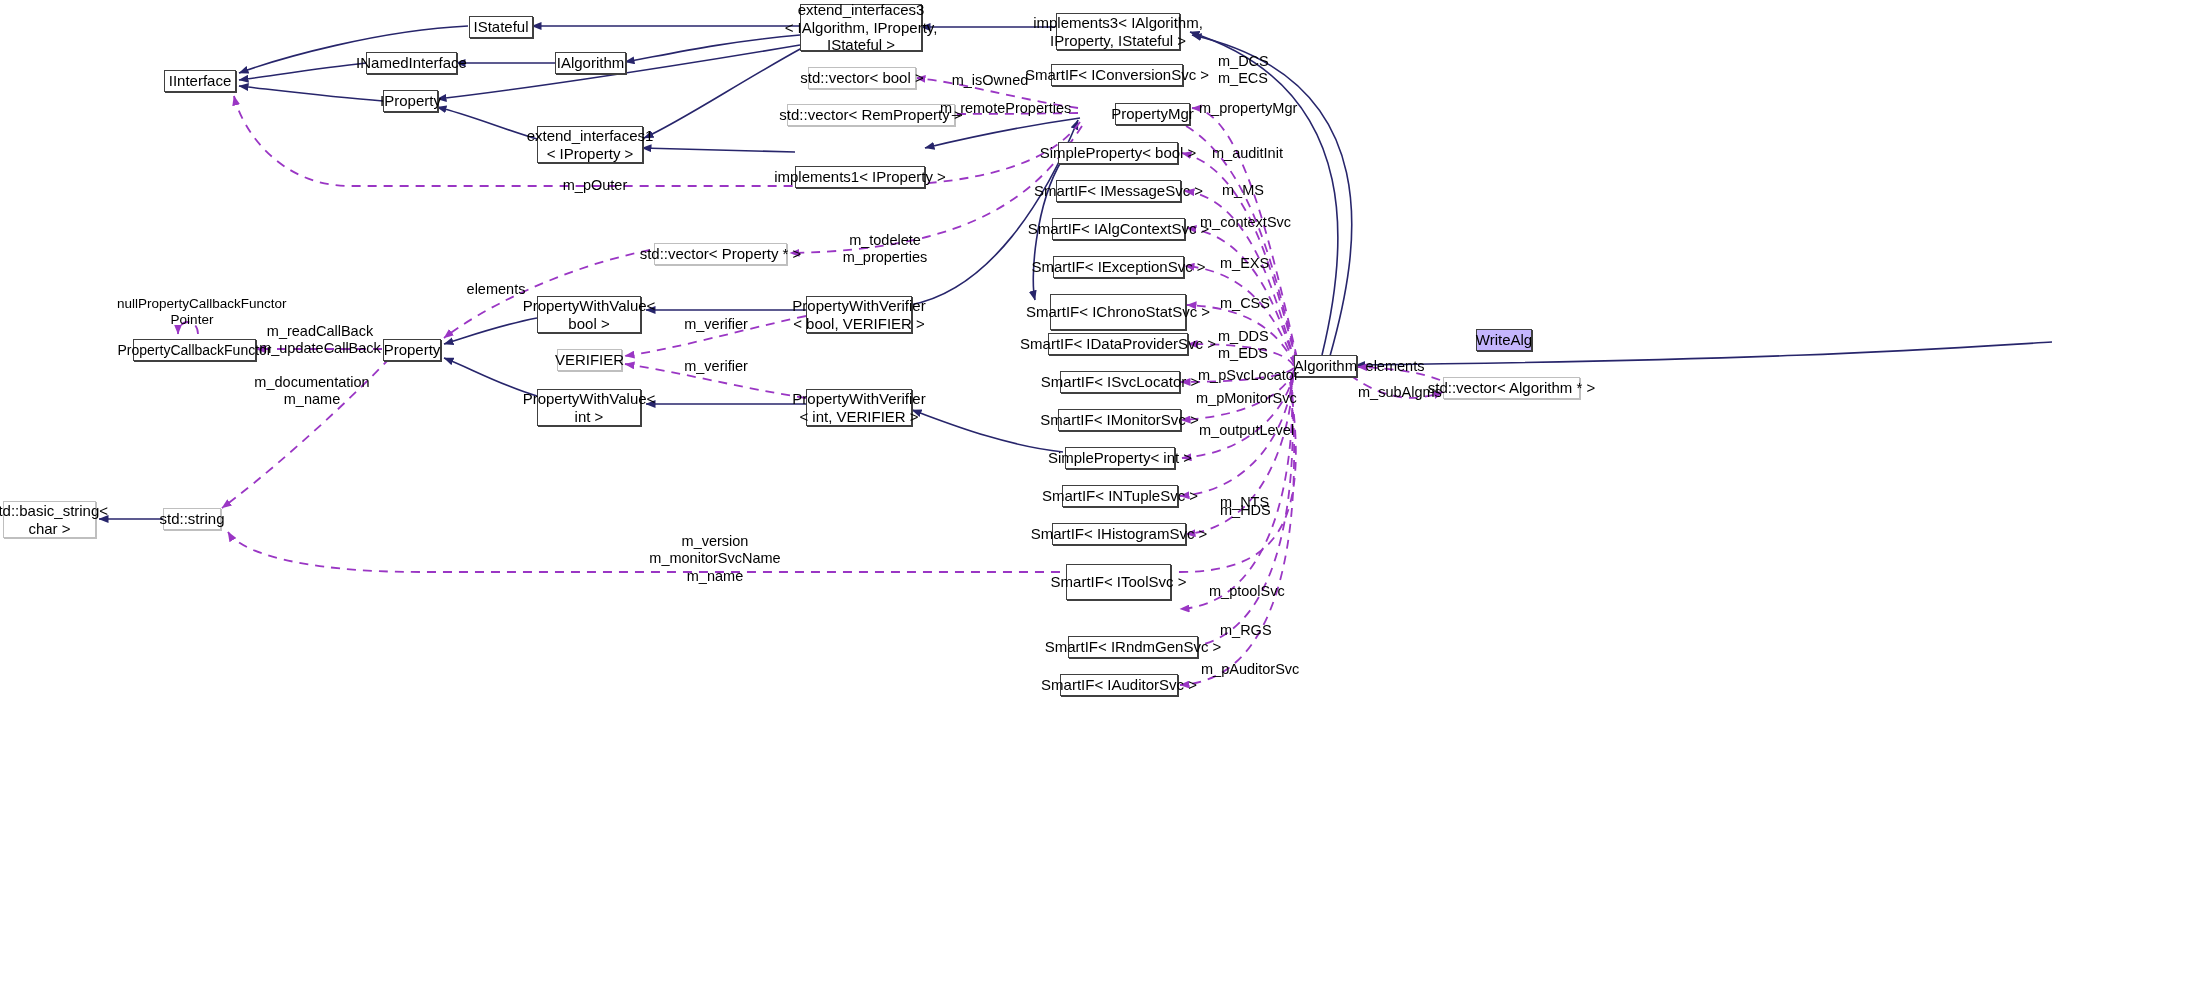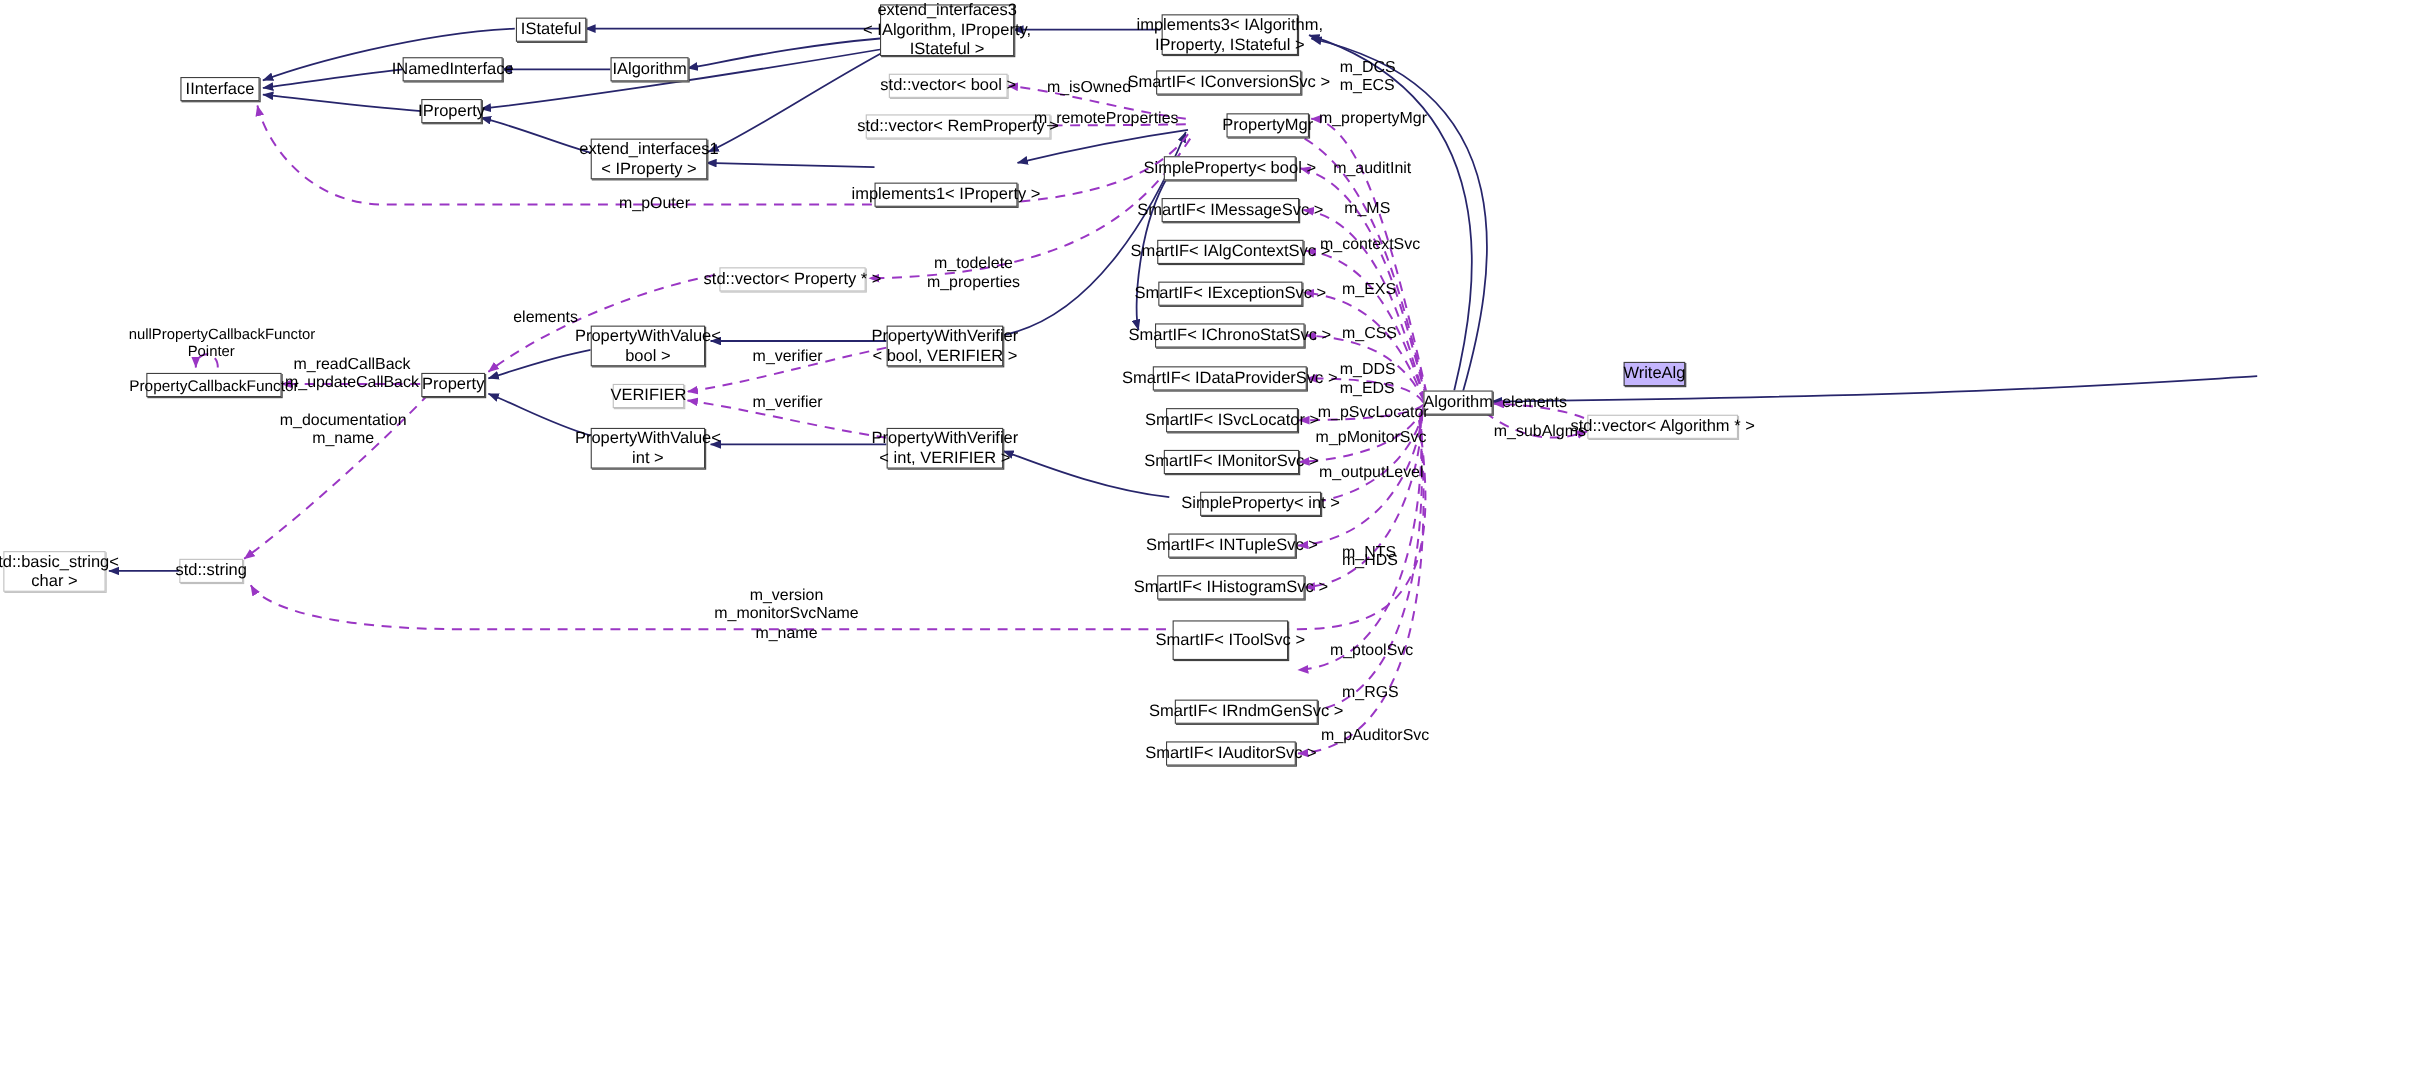--- a/index.html
+++ b/index.html
@@ -215,29 +215,29 @@
   <div class="node cls" style="left:1051px;top:64px;width:132px;height:22px;"><span>SmartIF&lt; IConversionSvc &gt;</span></div>
 
   <div class="node cls" style="left:1058px;top:142px;width:120px;height:22px;"><span>SimpleProperty&lt; bool &gt;</span></div>
 
   <div class="node cls" style="left:1056px;top:180px;width:125px;height:22px;"><span>SmartIF&lt; IMessageSvc &gt;</span></div>
 
   <div class="node cls" style="left:1052px;top:218px;width:133px;height:22px;"><span>SmartIF&lt; IAlgContextSvc &gt;</span></div>
 
   <div class="node cls" style="left:1053px;top:256px;width:131px;height:22px;"><span>SmartIF&lt; IExceptionSvc &gt;</span></div>
 
-  <div class="node cls" style="left:1050px;top:294px;width:136px;height:22px;"><span>SmartIF&lt; IChronoStatSvc &gt;</span></div>
+  <div class="node cls" style="left:1050px;top:294px;width:136px;height:36px;"><span>SmartIF&lt; IChronoStatSvc &gt;</span></div>
 
   <div class="node cls" style="left:1048px;top:333px;width:140px;height:22px;"><span>SmartIF&lt; IDataProviderSvc &gt;</span></div>
 
   <div class="node cls" style="left:1060px;top:371px;width:120px;height:22px;"><span>SmartIF&lt; ISvcLocator &gt;</span></div>
 
   <div class="node cls" style="left:1058px;top:409px;width:123px;height:22px;"><span>SmartIF&lt; IMonitorSvc &gt;</span></div>
 
-  <div class="node cls" style="left:1065px;top:447px;width:110px;height:22px;margin-left:26px;"><span>SimpleProperty&lt; int &gt;</span></div>
+  <div class="node cls" style="left:1065px;top:447px;width:110px;height:22px;"><span>SimpleProperty&lt; int &gt;</span></div>
 
   <div class="node cls" style="left:1062px;top:485px;width:116px;height:22px;"><span>SmartIF&lt; INTupleSvc &gt;</span></div>
 
   <div class="node cls" style="left:1052px;top:523px;width:134px;height:22px;"><span>SmartIF&lt; IHistogramSvc &gt;</span></div>
 
   <div class="node cls" style="left:1066px;top:564px;width:105px;height:36px;text-align:right;"><span>SmartIF&lt; IToolSvc &gt;</span></div>
 
   <div class="node cls" style="left:1068px;top:636px;width:130px;height:22px;"><span>SmartIF&lt; IRndmGenSvc &gt;</span></div>
 
   <div class="node cls" style="left:1060px;top:674px;width:118px;height:22px;"><span>SmartIF&lt; IAuditorSvc &gt;</span></div>

